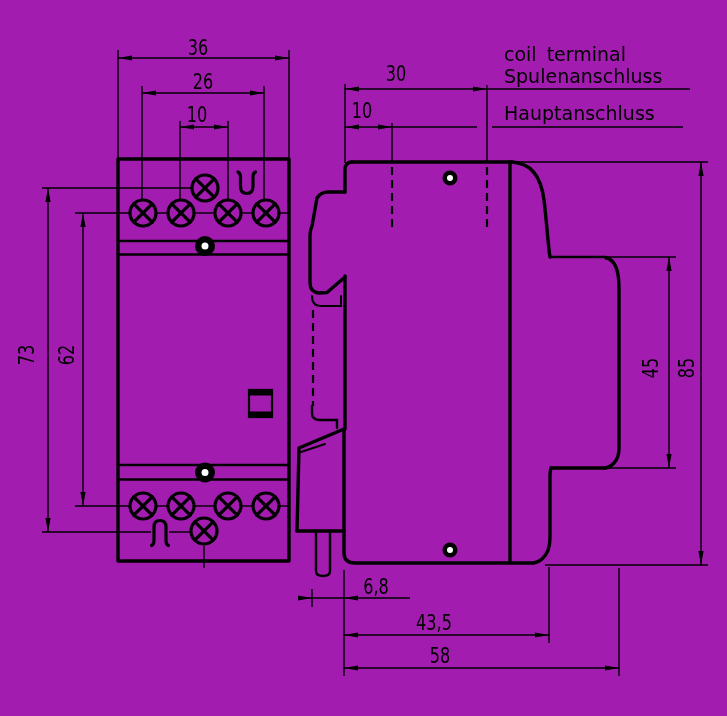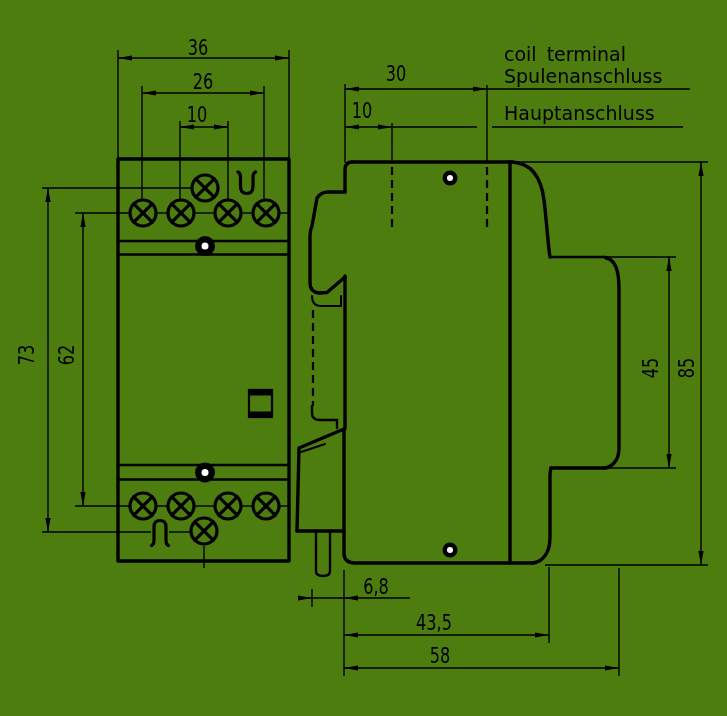--- a/index.html
+++ b/index.html
@@ -1,16 +1,16 @@
 <!DOCTYPE html>
 <html><head>
 <meta charset="utf-8">
 <style>
   html,body{margin:0;padding:0;background:#fff;}
-  #stage{width:727px;height:716px;position:relative;background:#4d7c0f;}
+  #stage{width:727px;height:716px;position:relative;background:#a21caf;}
   svg{display:block;}
   text{font-family:"DejaVu Sans",sans-serif;font-size:21.5px;fill:#000;}
   text.lbl{font-size:19px;word-spacing:4px;}
   .bold{stroke:#000;stroke-width:3.4;fill:none;stroke-linecap:round;stroke-linejoin:round;}
   .scr{stroke:#000;stroke-width:3.2;fill:none;stroke-linecap:round;}
   .med{stroke:#000;stroke-width:2.4;fill:none;stroke-linecap:round;}
   .med2{stroke:#000;stroke-width:2;fill:none;stroke-linecap:round;}
   .thin{stroke:#000;stroke-width:1.4;fill:none;stroke-linecap:butt;}
   .dash{stroke:#000;stroke-width:2.2;fill:none;stroke-dasharray:8 5;stroke-linecap:butt;}
   .arr{fill:#000;stroke:none;}

